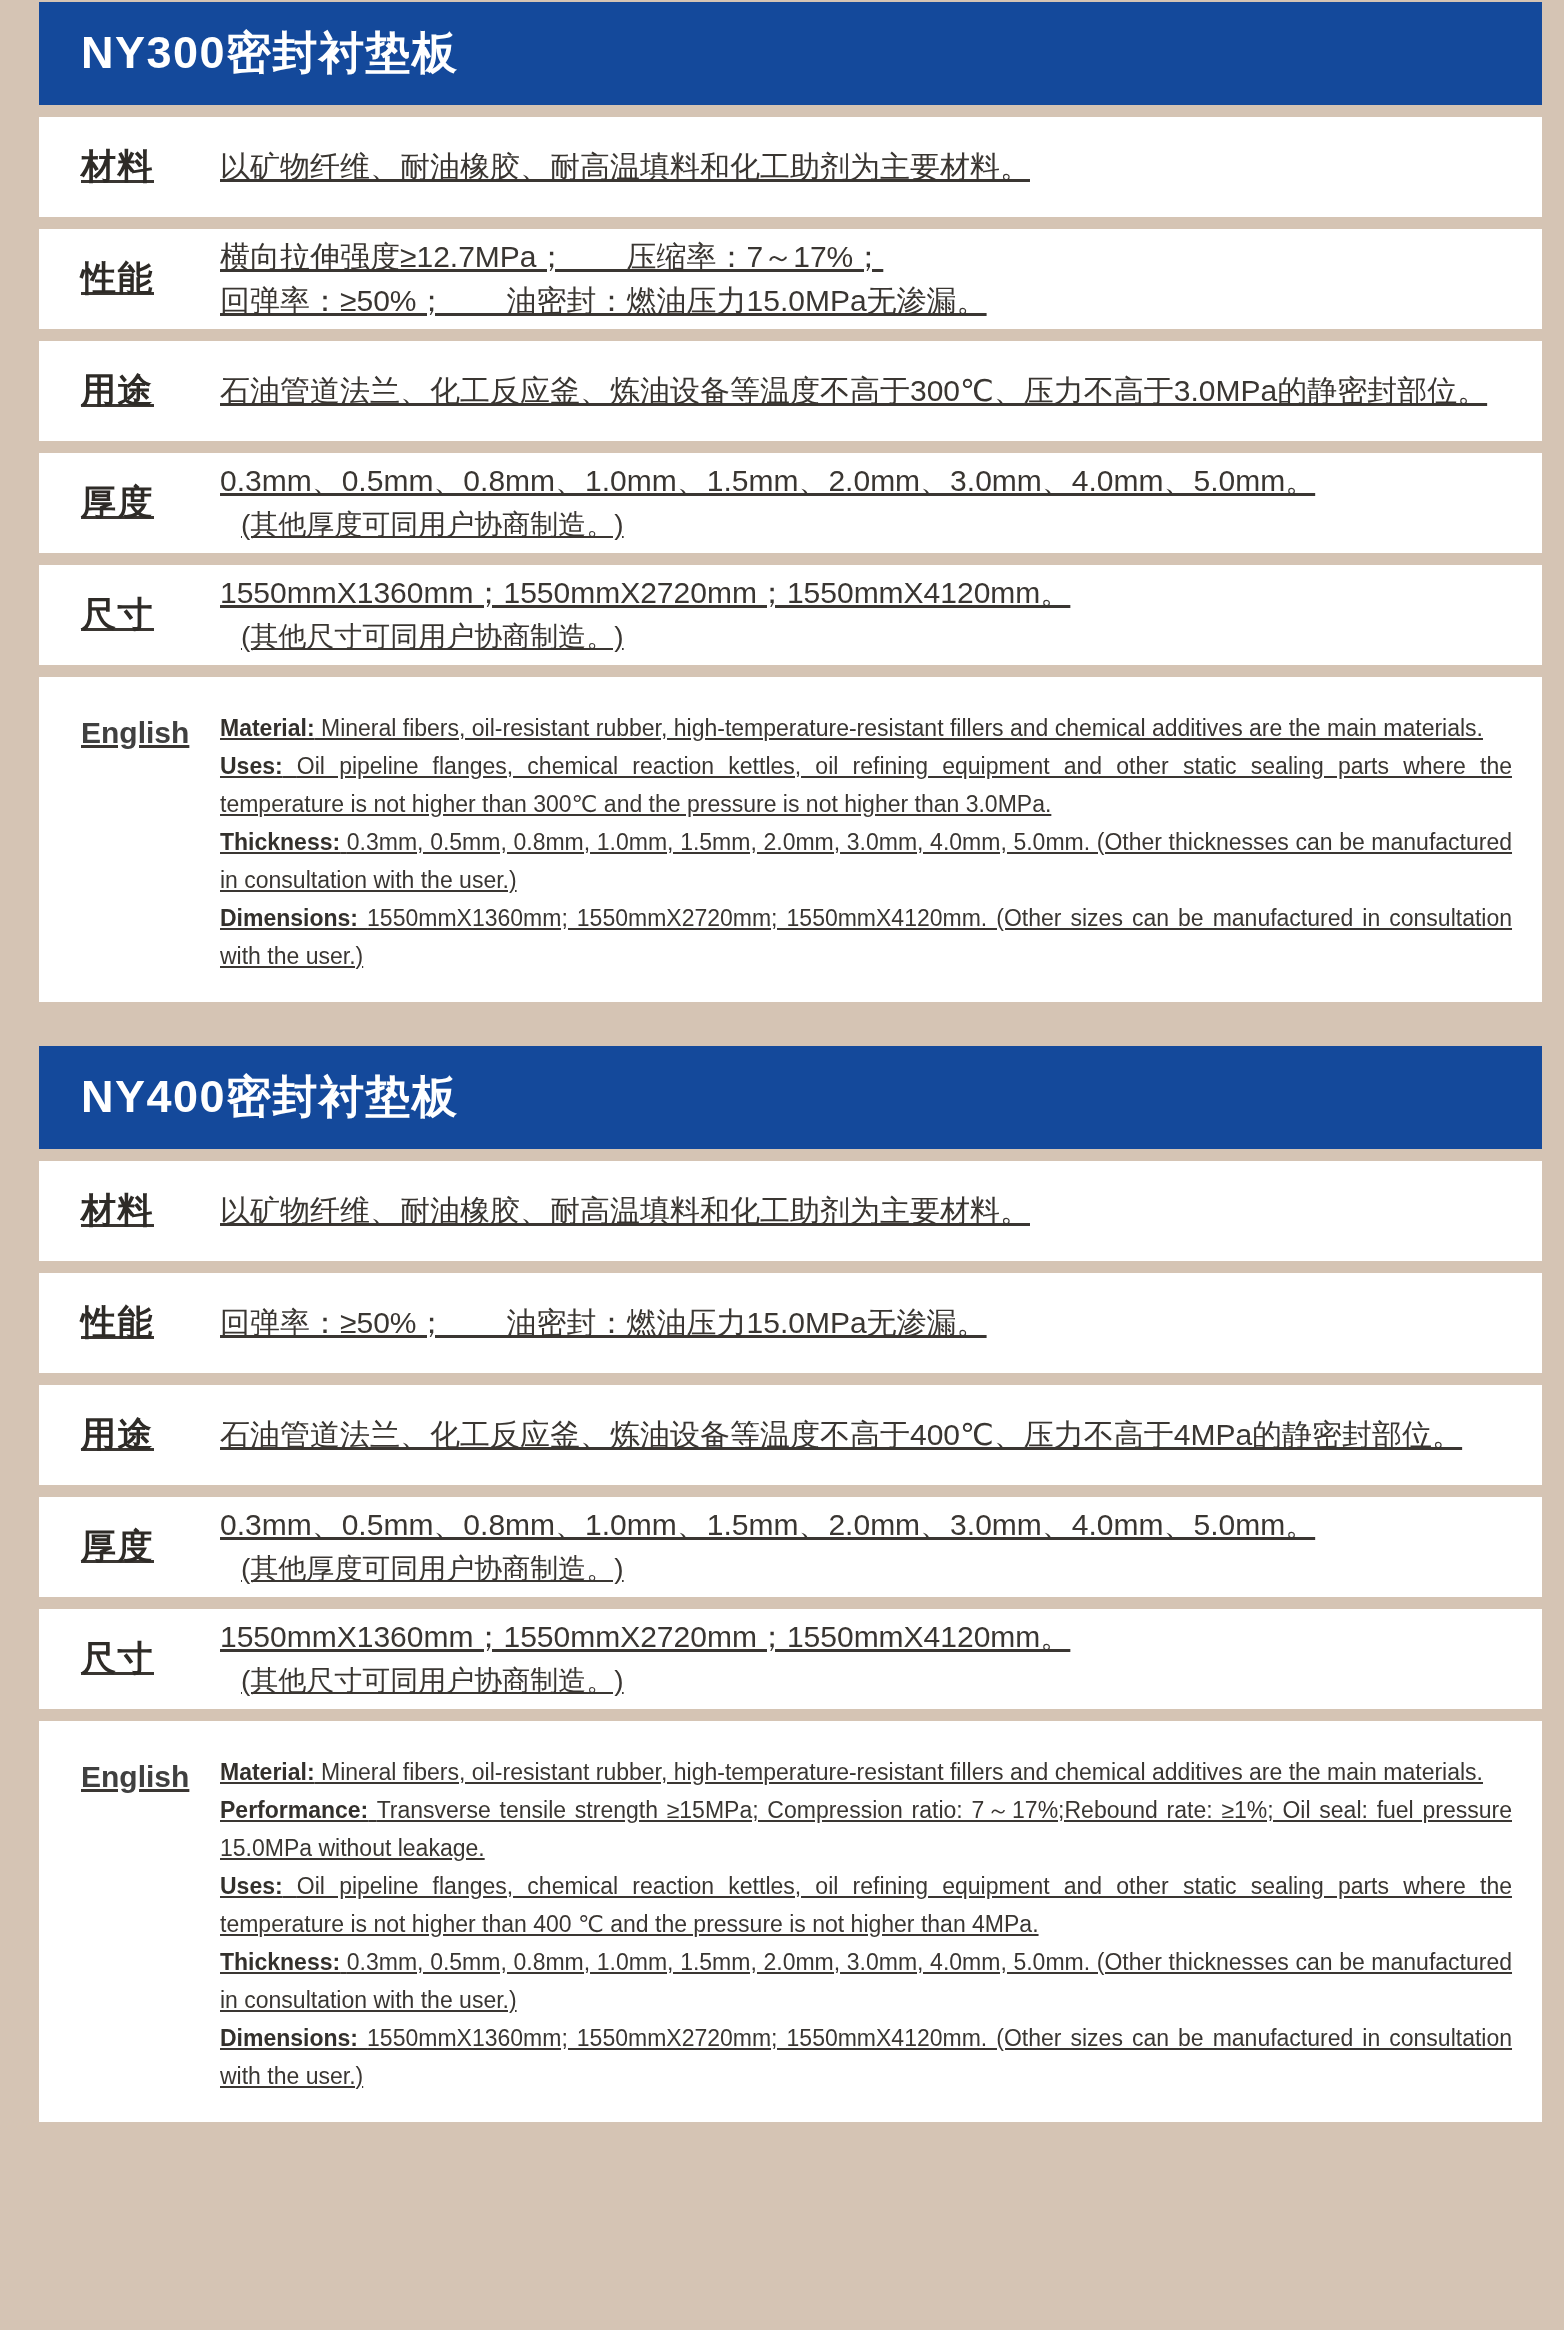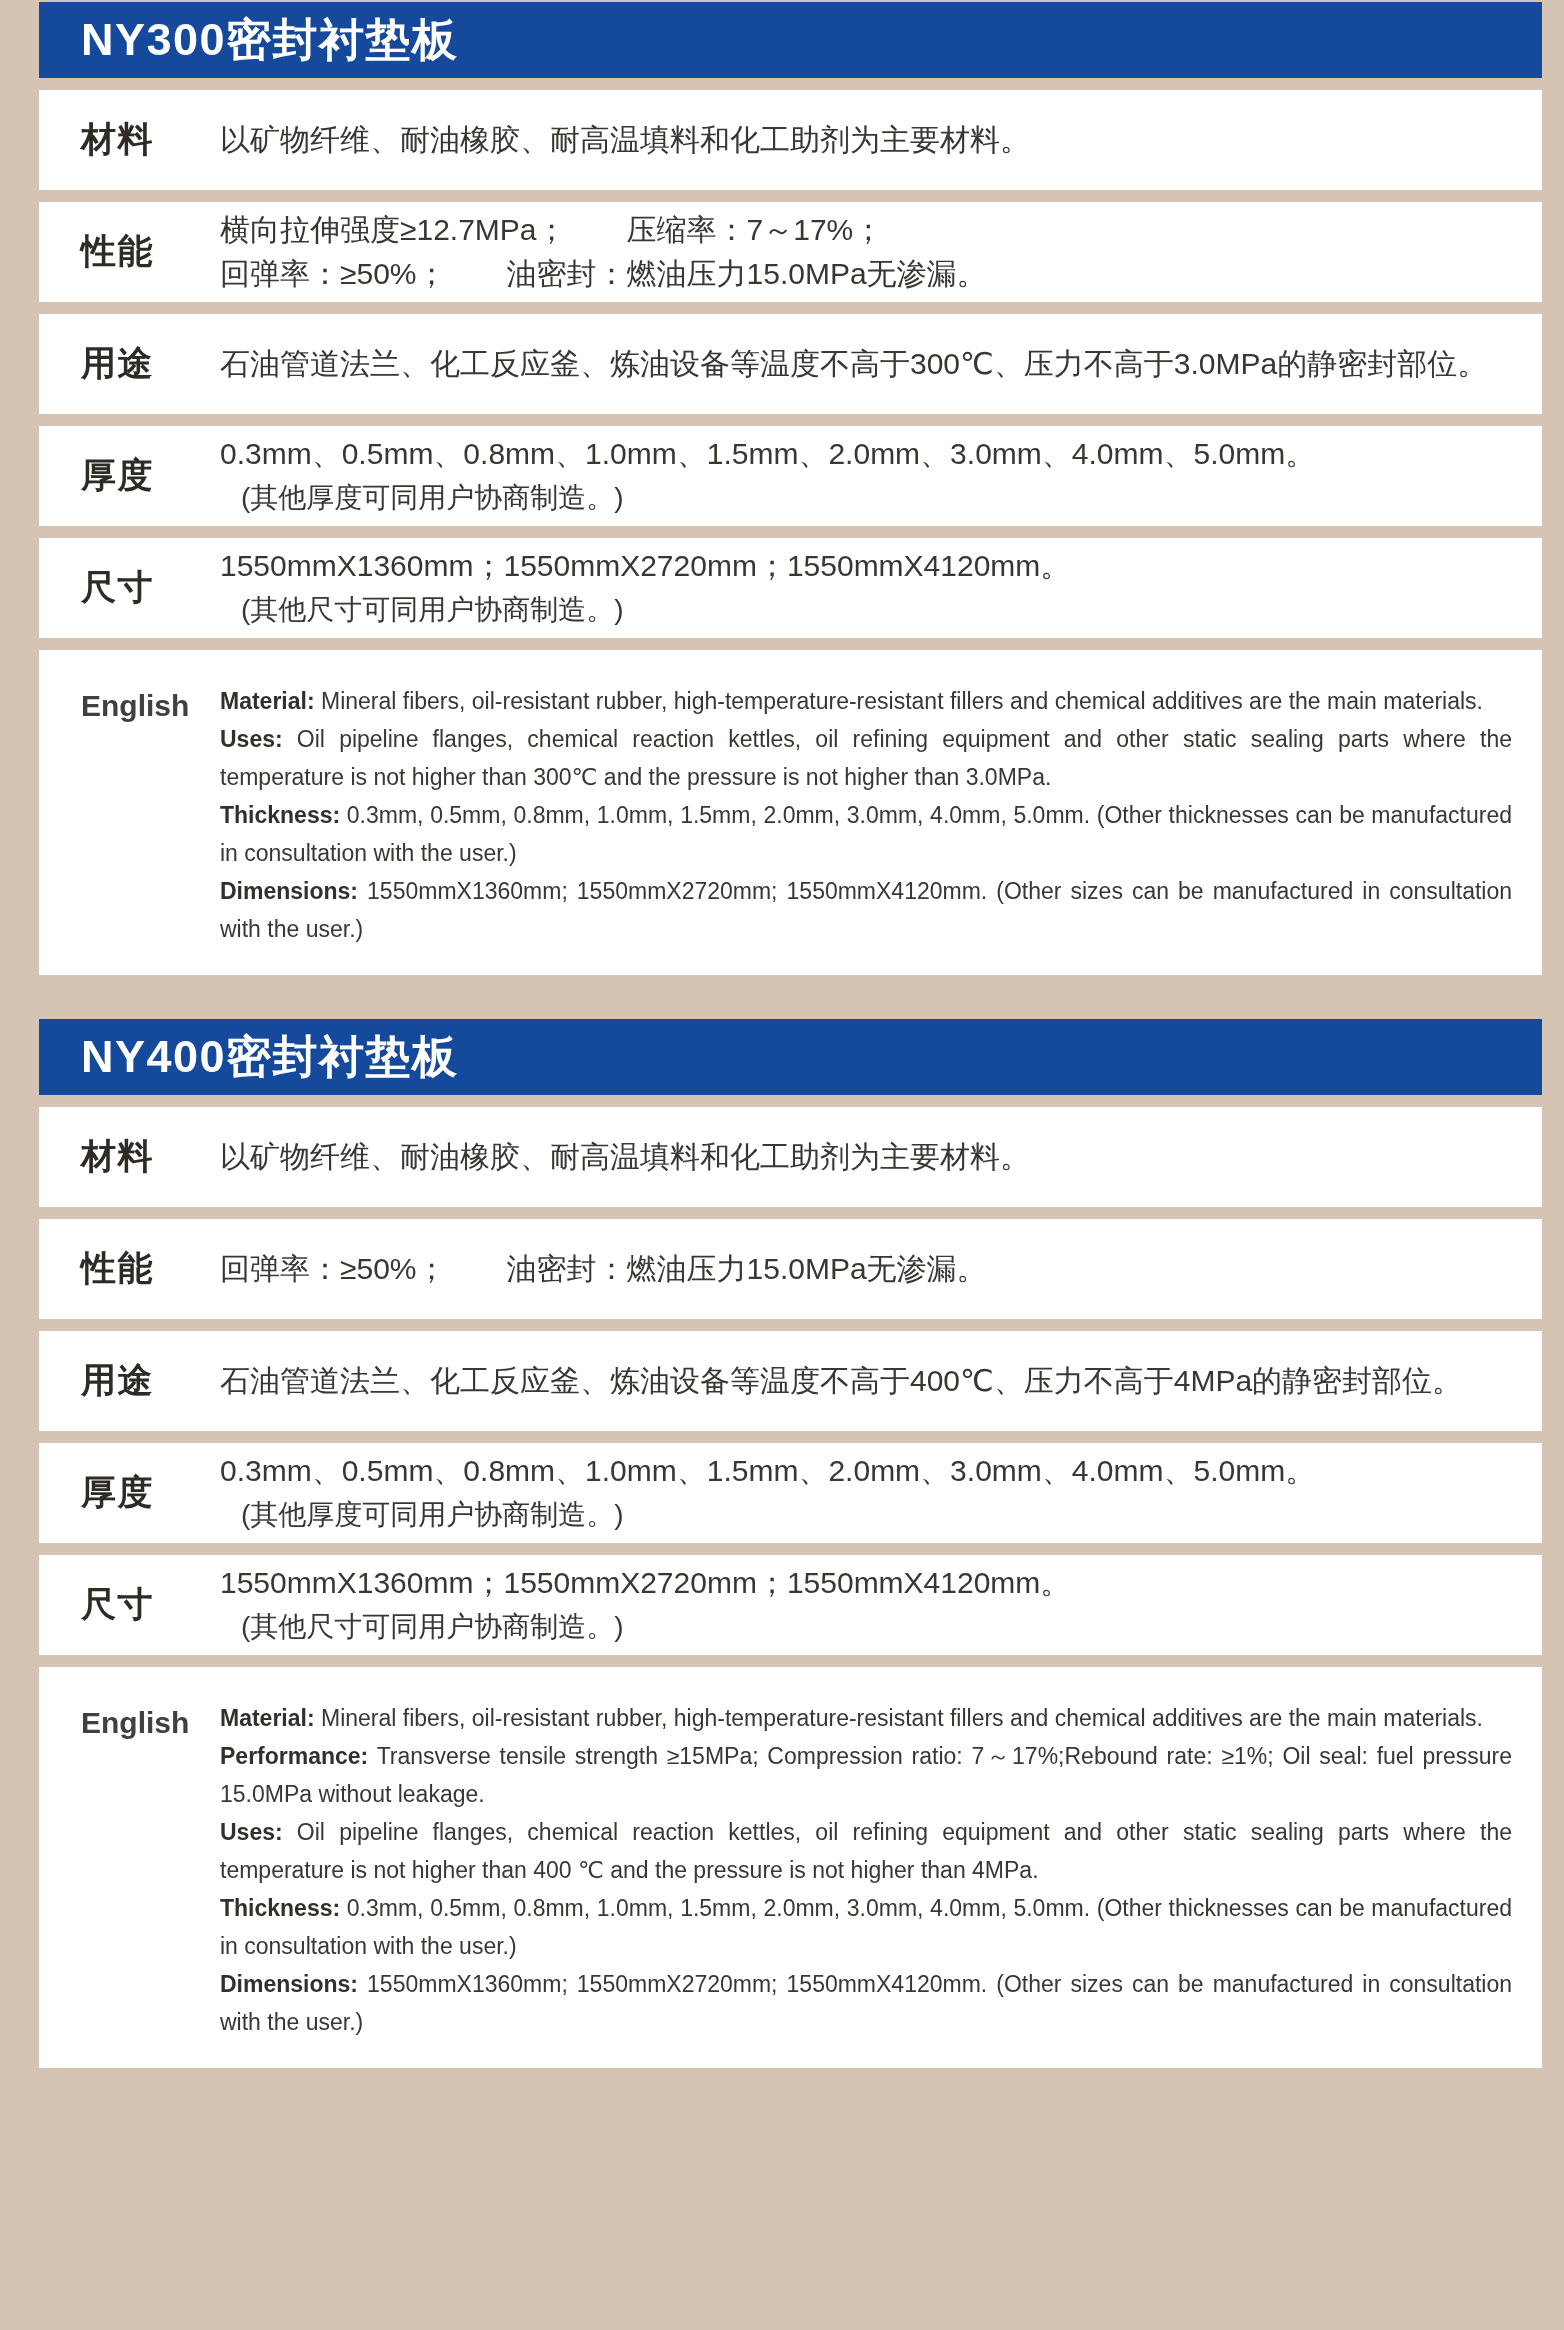--- a/index.html
+++ b/index.html
@@ -7,28 +7,28 @@
     width:1564px;height:2330px;
     background:#d5c4b4;
     font-family:"Liberation Sans","DejaVu Sans",sans-serif;
     color:#3a3632;
     -webkit-text-size-adjust:none;
   }
   .page{padding:1.5px 22px 0 39px;box-sizing:border-box;}
   .section{margin:0;}
   .section + .section{margin-top:44px;}
   .sec-header{
-    height:76px;background:#14499b;
+    height:103px;background:#14499b;
     display:flex;align-items:center;
     padding-left:42px;
     color:#ffffff;font-size:45px;font-weight:700;letter-spacing:1.5px;
   }
   .row{
     background:#ffffff;margin-top:12px;min-height:100px;
-    display:flex;align-items:center;box-sizing:border-box;
+    display:flex;align-items:center;box-sizing:border-box;text-decoration:underline;
   }
   .row-label{
     flex:0 0 181px;width:181px;padding-left:42px;box-sizing:border-box;
     font-size:35px;font-weight:700;color:#2e2b27;letter-spacing:1.5px;
   }
   .row-content{flex:1;padding-right:36px;font-size:30px;line-height:44px;color:#3a3632;}
   .cline{white-space:normal;}
   .cline.sub{font-size:28px;margin-left:21px;}
   .english{align-items:flex-start;padding:32px 0 27px;}
   .english .row-label{font-size:30px;font-weight:700;color:#404040;letter-spacing:0;padding-top:7.6px;}

